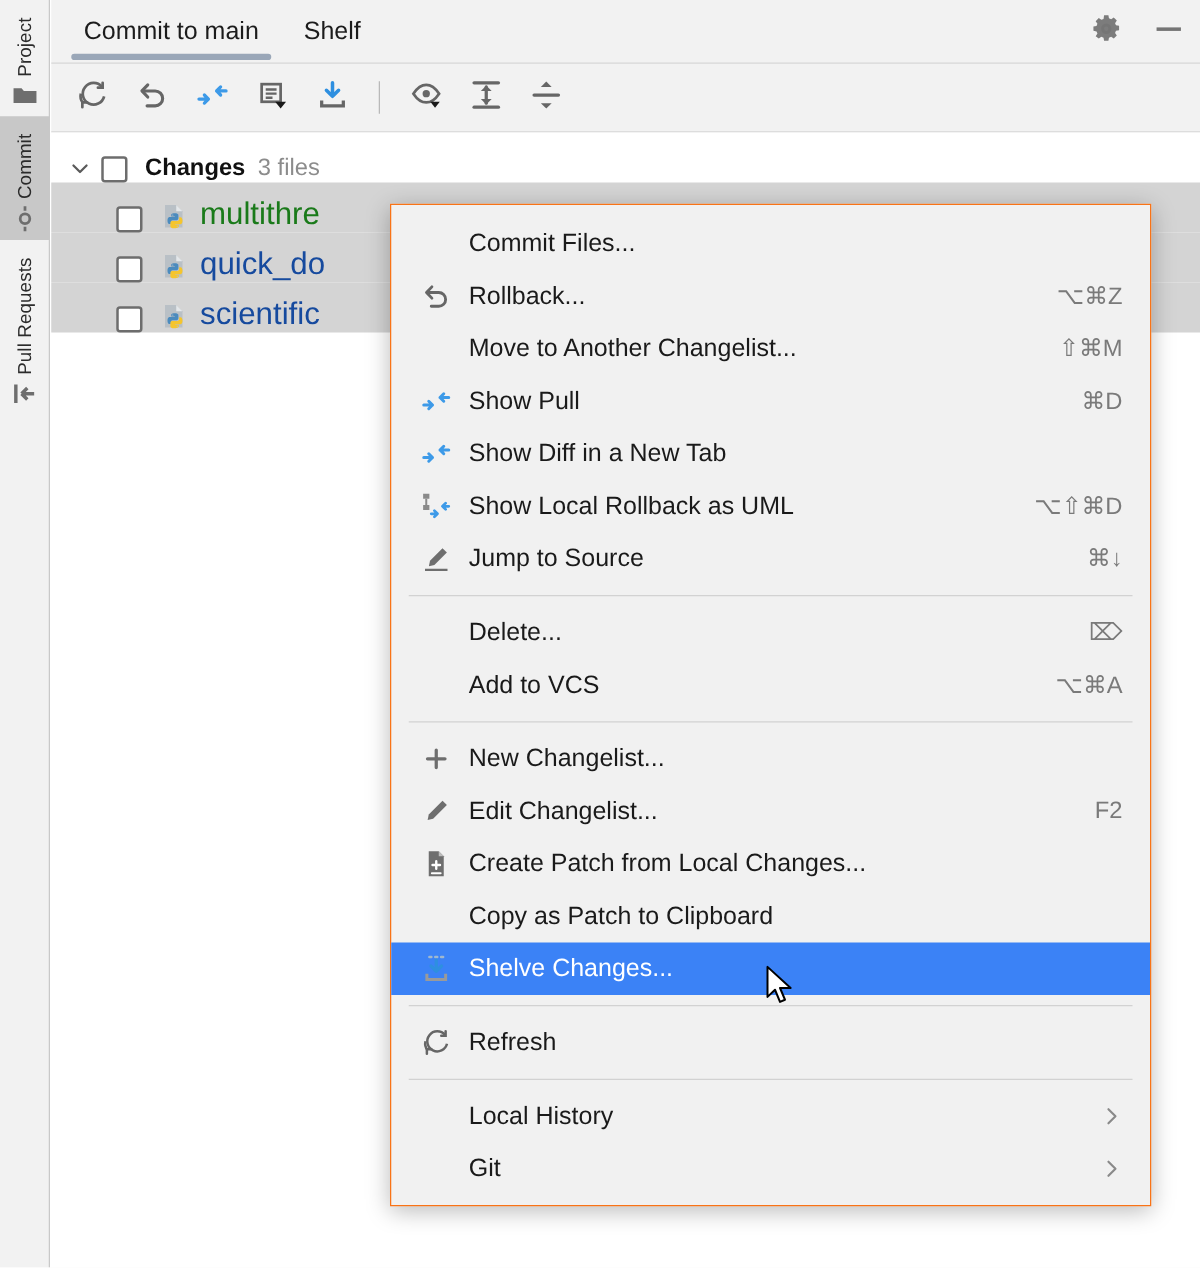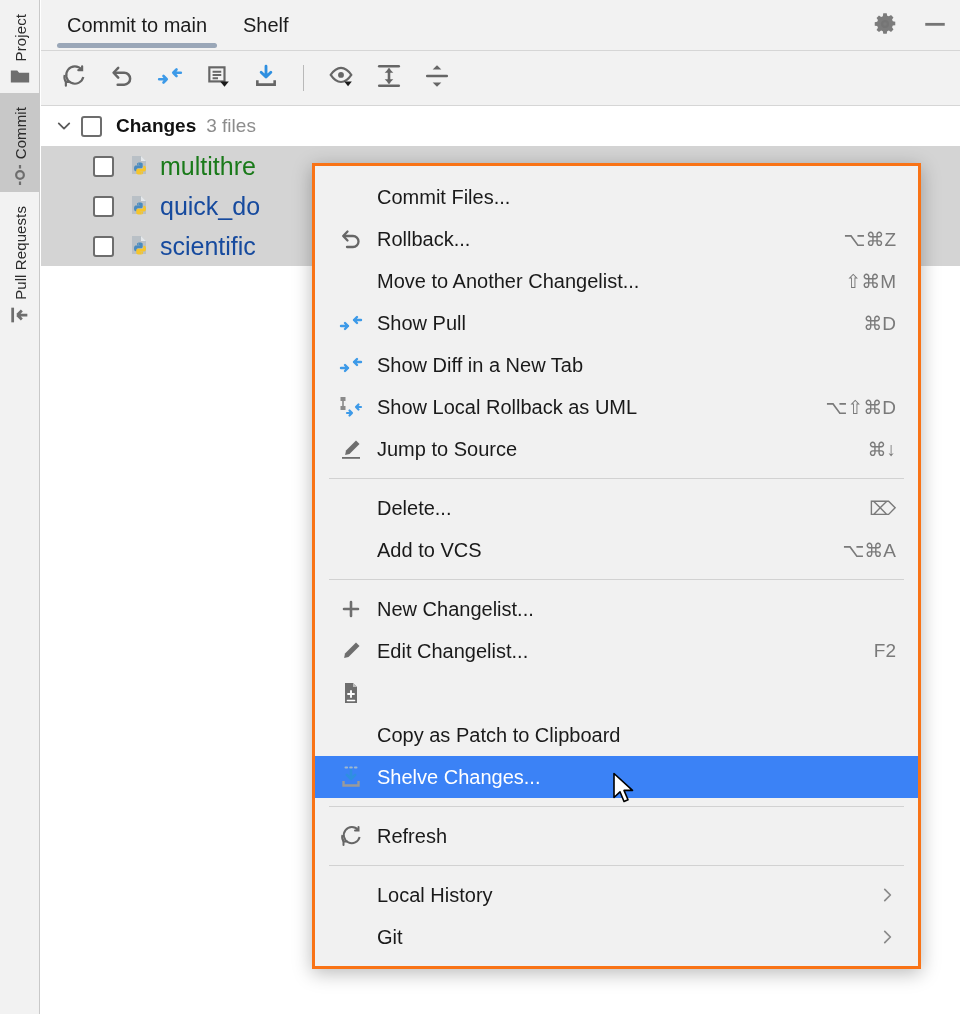--- a/index.html
+++ b/index.html
@@ -57,40 +57,40 @@
   .toolbar {
     height:55px; background:#f2f2f2; display:flex; align-items:center;
     padding-left:16px; gap:14px; border-bottom:1px solid #d6d6d6;
   }
   .tb-btn { width:34px; height:34px; display:flex; align-items:center; justify-content:center; }
   .tb-sep { width:1px; height:26px; background:#b9b9b9; margin:0 6px; }
 
   
   .tree { background:#ffffff; }
   .tree-row {
-    display:flex; align-items:center; height:40px; padding-left:12px;
+    display:flex; align-items:flex-end; height:40px; padding-left:12px;
     font-size:19px; color:#111111; user-select:none;
   }
   .tree-row.group { font-weight:bold; }
   .tree-row.file { padding-left:52px; background:#d4d4d4; }
   .chevron { width:22px; height:22px; display:flex; align-items:center; justify-content:center; margin-right:6px; }
   .cbox {
     width:21px; height:21px; border:2px solid #6d6d6d; border-radius:3px;
     background:#ffffff; margin-right:14px; flex:0 0 auto;
   }
   .count { color:#8c8c8c; font-weight:normal; margin-left:10px; }
   .fileicon { width:24px; height:24px; margin-right:8px; flex:0 0 auto; }
   .fname { font-size:25px; white-space:nowrap; }
   .fname.added { color:#1a7a1a; }
   .fname.modified { color:#164a9e; }
 
   
   .ctxmenu {
     position:absolute; left:312px; top:163px; width:609px;
-    background:#f1f1f1; border:3px solid #f97316;
+    background:#f1f1f1; border:1px solid #f97316;
     box-shadow:0 4px 18px rgba(0,0,0,0.28);
     padding:10px 0 8px 0;
   }
   .mi {
     position:relative; display:flex; align-items:center;
     height:42px; padding:0 22px 0 22px; font-size:20px; color:#1a1a1a;
     white-space:nowrap; cursor:default;
   }
   .mi.selected { background:#3b82f6; color:#ffffff; }
   .mi-icon { width:28px; height:26px; margin-right:12px; flex:0 0 auto;
@@ -422,20 +422,21 @@
 
     <div class="mi">
       <span class="mi-icon">
         <svg width="24" height="24" viewBox="0 0 24 24">
           <path d="M6 2h8l4 4v16H6z" fill="#6e6e6e"></path>
           <path d="M14 2l4 4h-4z" fill="#bdbdbd"></path>
           <path d="M12 10v6M9 13h6" stroke="#ffffff" stroke-width="1.9" stroke-linecap="round"></path>
           <path d="M8.5 19.5h7" stroke="#ffffff" stroke-width="1.6" stroke-linecap="round"></path>
         </svg>
       </span>
+      <span class="mi-label">Create Patch from Local Changes...</span>
     </div>
 
     <div class="mi">
       <span class="mi-icon"></span>
       <span class="mi-label">Copy as Patch to Clipboard</span>
     </div>
 
     <div class="mi selected">
       <span class="mi-icon">
         <svg width="24" height="24" viewBox="0 0 24 24">

